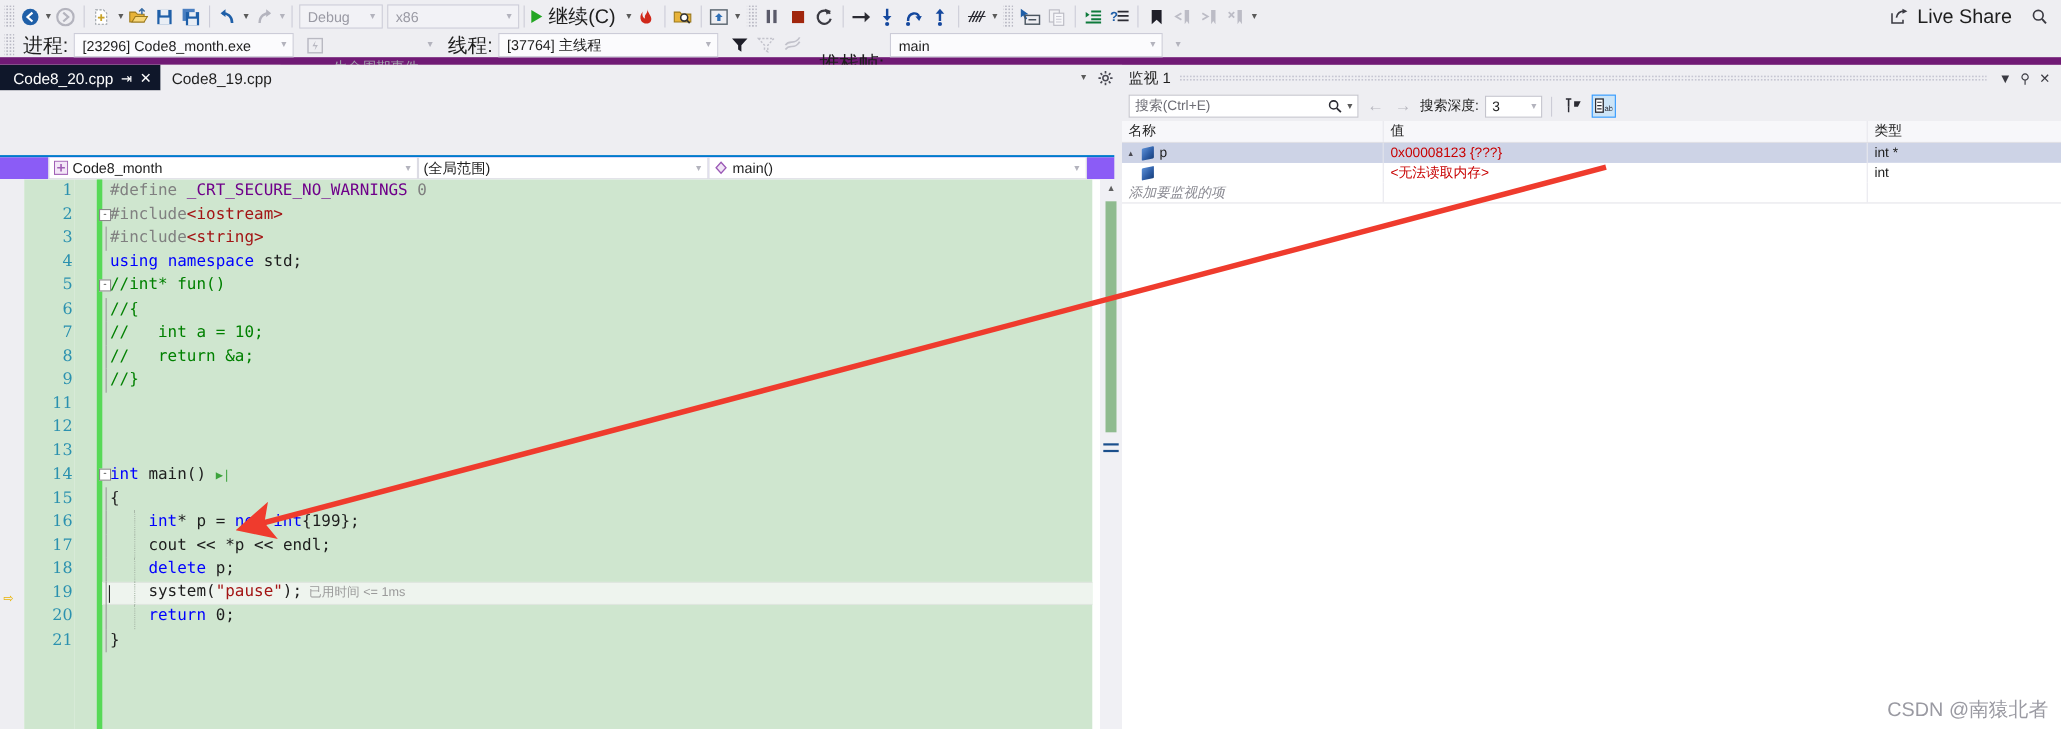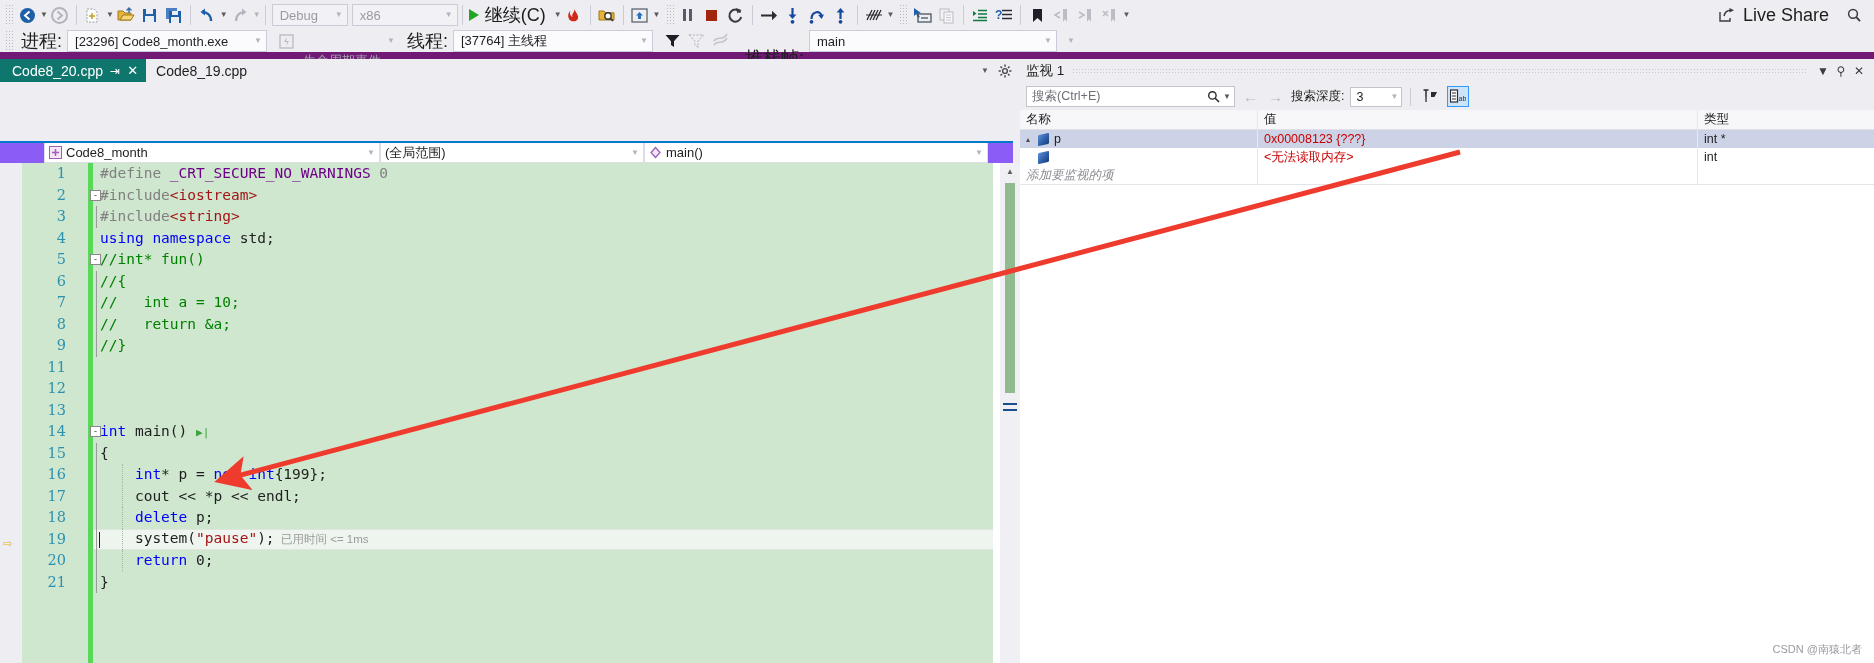--- a/index.html
+++ b/index.html
@@ -48,21 +48,21 @@
     border-bottom: 7px solid #701a75;
   }
 
   
   .editor-pane { position: absolute; left: 0; top: 59px; width: 1020px; height: 604px; background: #eeeef2; }
   .tabstrip { position: relative; height: 23px; background: #eeeef2; display: flex; align-items: flex-end; }
   .tab {
     height: 23px; display: flex; align-items: center; gap: 7px;
     padding: 0 8px 0 10px; font-size: 14px; cursor: default;
   }
-  .tab.active { background: #0f766e; color: #ffffff; padding-left: 12px; }
+  .tab.active { background: #0f172a; color: #ffffff; padding-left: 12px; }
   .tab.inactive { background: #eeeef2; color: #1e1e1e; }
   .tab .pin { font-size: 12px; }
   .tab .xc { font-size: 13px; font-weight: 600; }
   .tabstrip-right { position: absolute; right: 0; top: 0; height: 23px;
     display: flex; align-items: center; gap: 9px; padding-right: 8px; }
   .editor-topline { position: absolute; left: 0; top: 82px; width: 1013px; height: 2px; background: #007acc; }
 
   .navbar {
     position: absolute; left: 0; top: 84px; width: 1013px; height: 20px;
     background: #8b5cf6; display: flex; align-items: stretch; padding-left: 44px;
@@ -157,21 +157,21 @@
   .expander { width: 12px; font-size: 8px; color: #4a4a52; display: inline-block; }
   .cube { display: inline-block; width: 11px; height: 11px; margin-right: 5px;
     background: linear-gradient(135deg, #5b8fd6 0%, #2f5fa8 55%, #17407c 100%);
     transform: skewY(-12deg); border-radius: 1px; }
   .rowdiv { height: 1px; background: #e4e4ea; }
 
   
   .arrow-svg { position: absolute; left: 0; top: 0; width: 1874px; height: 663px; pointer-events: none; }
 
   
-  .watermark { position: absolute; right: 12px; bottom: 6px; font-size: 11px; color: #9a9aa2; }
+  .watermark { position: absolute; right: 12px; bottom: 6px; font-size: 18px; color: #9a9aa2; }
 </style>
 </head>
 <body>
 
 <div id="app">
 
   <div class="toolbar">
     <div class="grip"></div>
 
     <div class="tbtn">
@@ -236,21 +236,21 @@
       </svg>
     </div>
     <div class="caret-dim">▼</div>
 
     <div class="tsep"></div>
 
     <div class="combo dim" style="width:76px; margin-left:2px;">
       <span>Debug</span>
       <span class="caret-dim">▼</span>
     </div>
-    <div class="combo dim" style="width:106px; margin-left:4px;">
+    <div class="combo dim" style="width:120px; margin-left:4px;">
       <span>x86</span>
       <span class="caret-dim">▼</span>
     </div>
 
     <div class="tsep"></div>
 
     <div class="tbtn">
       <div class="grn-tri"></div>
       <span class="lbl">继续(C)</span>
     </div>

